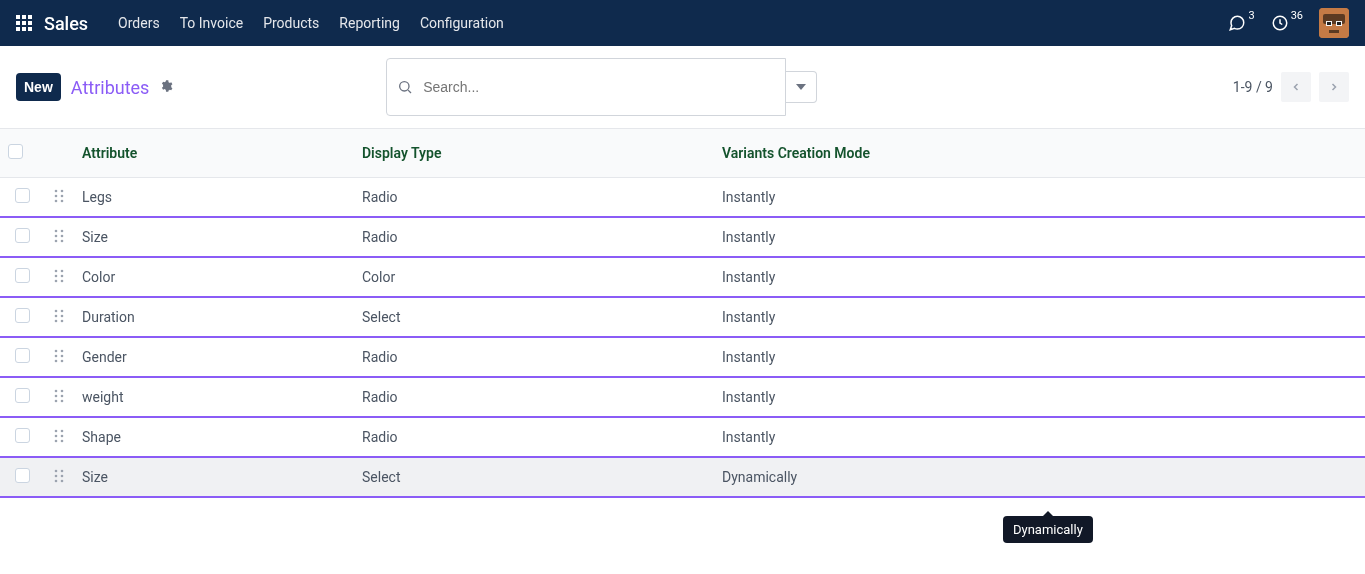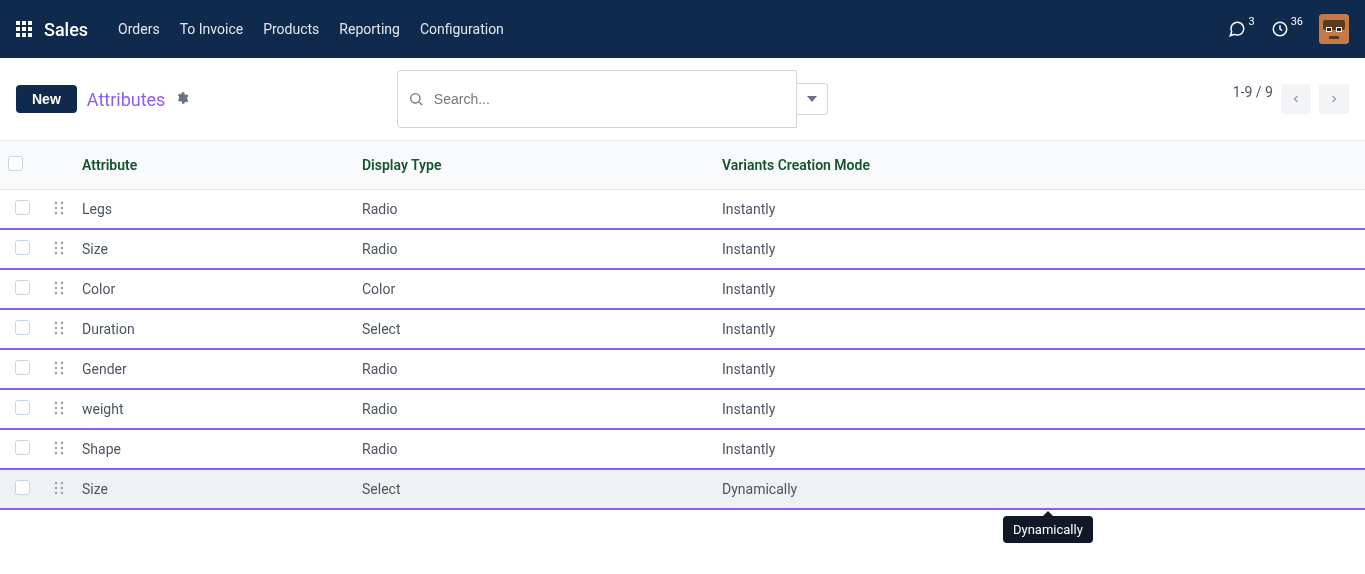--- a/index.html
+++ b/index.html
@@ -6,21 +6,21 @@
     body {
       font-family: -apple-system, BlinkMacSystemFont, "Segoe UI", Roboto, "Helvetica Neue", Arial, sans-serif;
       font-size: 14px;
       color: #374151;
       background: #fff;
     }
     
     .top-nav {
       background: #0f2a4d;
       color: #fff;
-      height: 58px;
+      height: 46px;
       display: flex;
       align-items: center;
       padding: 0 16px;
       gap: 12px;
     }
     .apps-icon svg { display:block; }
     .brand {
       font-size: 18px;
       font-weight: 500;
       margin-right: 8px;
@@ -60,21 +60,21 @@
     .control-bar {
       display:flex;
       align-items:center;
       padding: 12px 16px;
       gap: 10px;
     }
     .btn-new {
       background:#0f2a4d;
       color:#fff;
       border:none;
-      padding:6px 16px;
+      padding:6px 8px;
       font-size:14px;
       font-weight:600;
       border-radius:4px;
       cursor:pointer;
     }
     .breadcrumb-title {
       font-size: 18px;
       color:#8b5cf6;
     }
     .gear-small {
@@ -109,20 +109,21 @@
       border-left:none;
       padding:10px 10px;
       border-radius:0 4px 4px 0;
       cursor:pointer;
       display:flex;
       align-items:center;
       justify-content:center;
     }
     .pager-wrap {
       display:flex;
+      align-items:center;
       gap:8px;
       margin-left:auto;
     }
     .pager-text { color:#4b5563; font-size:14px; }
     .pager-btn {
       width:30px; height:30px;
       background:#f3f4f6;
       display:flex; align-items:center; justify-content:center;
       cursor:pointer;
       color:#9ca3af;

